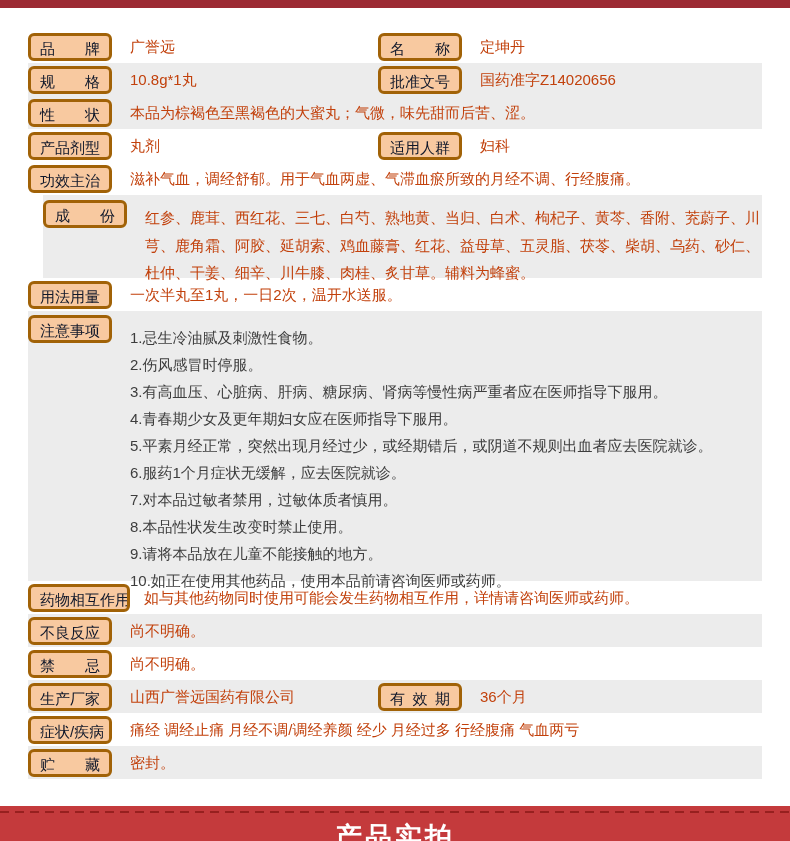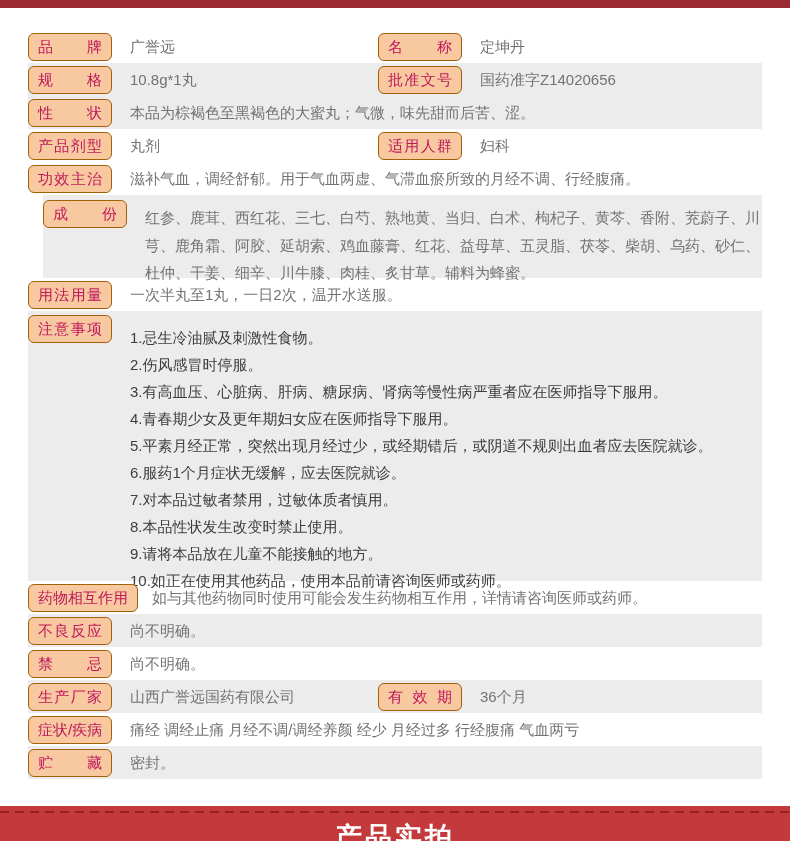--- a/index.html
+++ b/index.html
@@ -29,35 +29,35 @@
   .row.tall-3 { height: 83px; align-items: flex-start; margin-left: 15px; }
   .row.tall-10 { height: 270px; align-items: flex-start; }
   .badge {
     flex: none;
     box-sizing: border-box;
     width: 84px;
     height: 28px;
     line-height: 26px;
     padding: 0 9px;
     background: #f8c9a0;
-    border: 1px solid #a16207;
+    border: 3px solid #a16207;
     border-radius: 6px;
-    color: #be185d;
+    color: #0f172a;
     text-align: justify;
     text-align-last: justify;
     white-space: nowrap;
     overflow: hidden;
   }
-  .badge.wide { width: 110px; }
+  .badge.wide { width: 102px; }
   .row.tall-3 .badge { margin-top: 5px; }
   .row.tall-10 .badge { margin-top: 4px; }
   .value {
     margin-left: 18px;
     line-height: 20px;
-    color: #737373;
+    color: #c2410c;
   }
   .value.after-wide { margin-left: 14px; }
   .value.flexfill { flex: 1; }
   .value.para { line-height: 27.5px; padding-top: 9px; }
   .pair-left-value {
     margin-left: 18px;
     width: 248px;
     flex: none;
   }
   .precautions {

